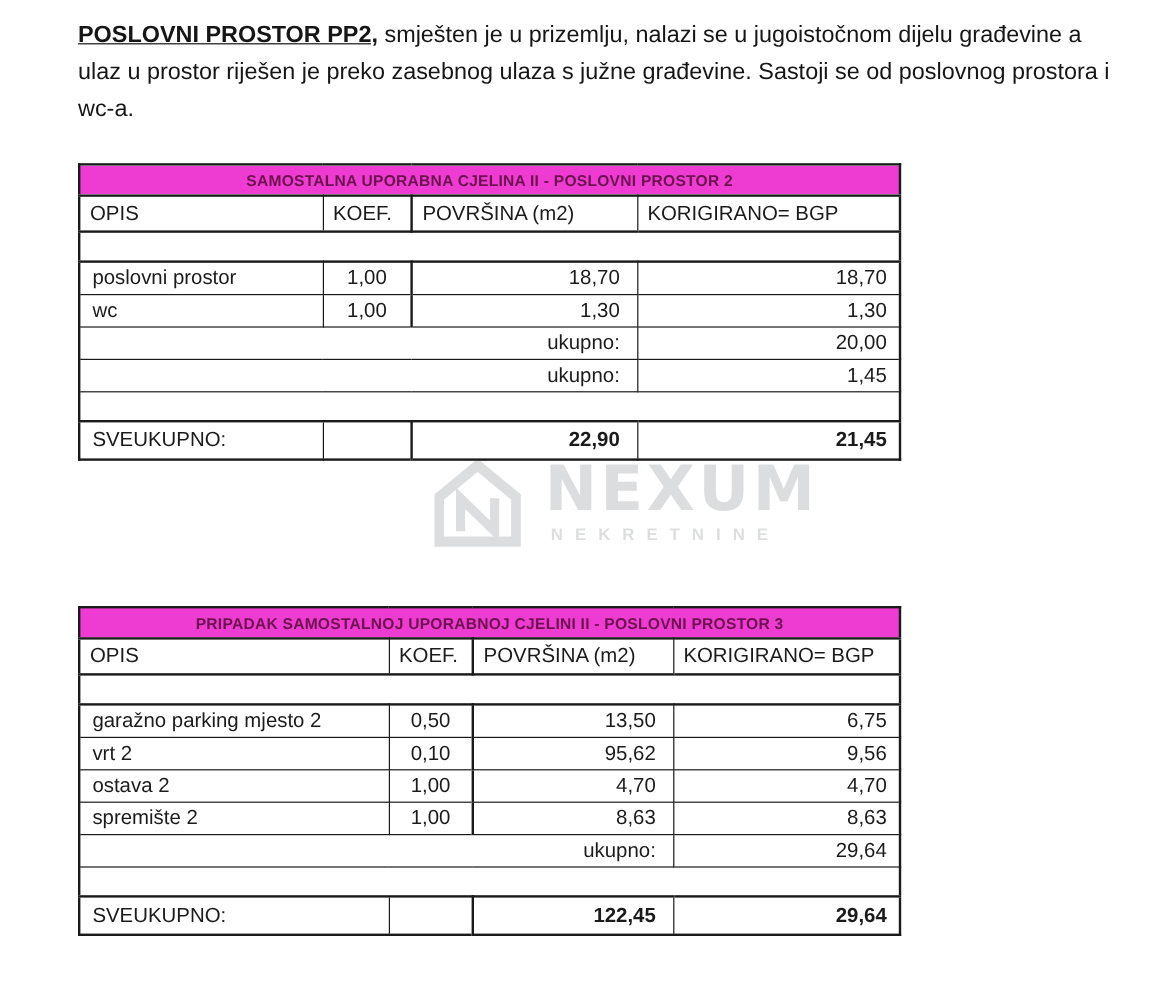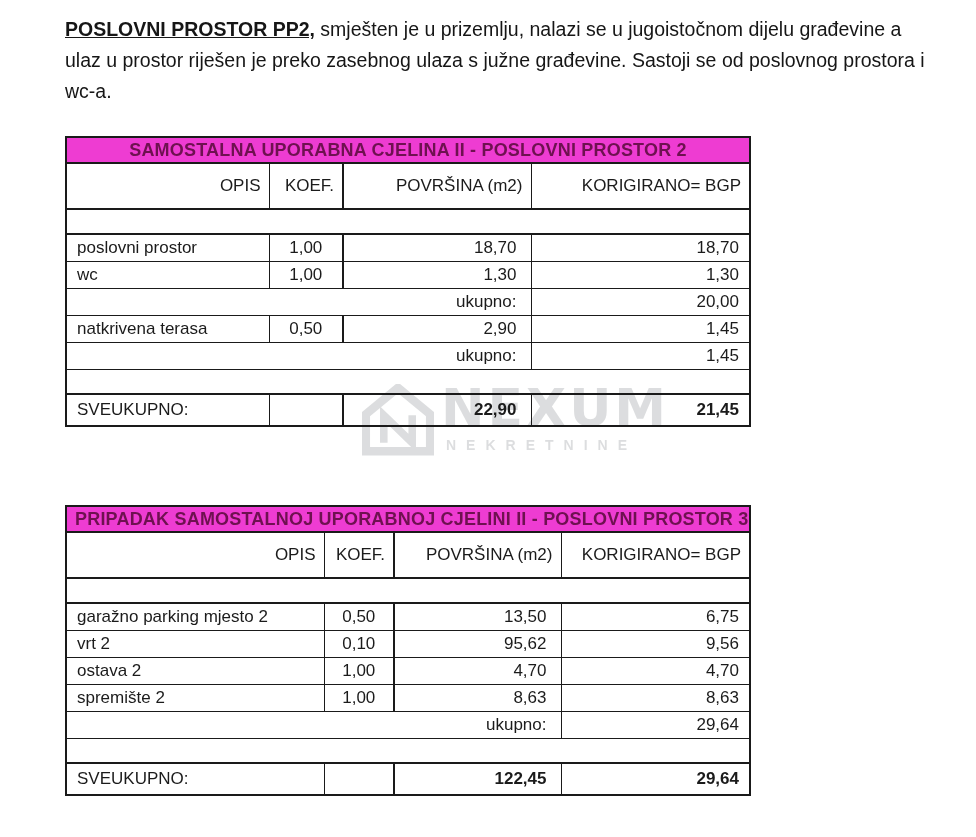--- a/index.html
+++ b/index.html
@@ -12,30 +12,30 @@
   *{margin:0;padding:0;box-sizing:border-box;}
   html,body{background:#ffffff;}
   body{font-family:"Liberation Sans",sans-serif;color:var(--ink);}
   .page{position:relative;width:976px;height:837px;background:#ffffff;overflow:hidden;border-radius:31px;}
 
   
   .intro{position:absolute;left:65px;top:14px;width:875px;font-size:19.5px;line-height:31px;color:#161616;}
   .intro .lead{font-weight:bold;text-decoration:underline;}
 
   
-  .watermark{position:absolute;left:362px;top:384px;display:flex;align-items:flex-start;gap:7px;opacity:0.3;z-index:0;color:var(--wm);}
+  .watermark{position:absolute;left:362px;top:384px;display:flex;align-items:flex-start;gap:20px;opacity:0.3;z-index:0;color:var(--wm);}
   .wm-text{display:flex;flex-direction:column;}
   .wm-brand{font-size:52px;font-weight:bold;letter-spacing:3px;line-height:0.95;font-family:"DejaVu Sans",sans-serif;}
   .wm-sub{font-size:14px;letter-spacing:10px;margin-top:4px;padding-left:5px;font-weight:bold;}
 
   
   table.t{position:absolute;left:65px;width:686px;border-collapse:collapse;border:2px solid var(--line);font-size:17px;background:transparent;z-index:1;table-layout:fixed;}
   .t td,.t th{border:1px solid var(--line);height:27px;vertical-align:middle;font-weight:normal;padding:0 8px;background:transparent;overflow:hidden;white-space:nowrap;}
-  .t tr.title td{background:var(--header-bg);color:var(--header-ink);font-weight:bold;text-align:center;height:26px;font-size:18px;border-bottom:2px solid var(--line);letter-spacing:0.2px;}
-  .t tr.head th{text-align:right;height:46px;border-bottom:2px solid var(--line);}
+  .t tr.title td{background:var(--header-bg);color:var(--header-ink);font-weight:bold;text-align:center;height:26px;font-size:13px;border-bottom:2px solid var(--line);letter-spacing:0.2px;}
+  .t tr.head th{text-align:left;height:30px;border-bottom:2px solid var(--line);}
   .t th.koef,.t td.koef{border-right:2px solid var(--line);}
   .t tr.spacer td{height:25px;border-bottom:2px solid var(--line);}
   .t tr.spacer2 td{height:25px;}
   .t td.opis{text-align:left;padding-left:10px;}
   .t td.koef{text-align:center;}
   .t td.pov{text-align:right;padding-right:14px;}
   .t td.kor{text-align:right;padding-right:10px;}
   .t td.ulabel{text-align:right;padding-right:14px;padding-left:28px;}
   .t tr.section td{font-weight:bold;text-align:center;}
   .t tr.total td{height:32px;border-top:2px solid var(--line);}
@@ -89,26 +89,20 @@
       </tr>
       <tr class="data">
         <td class="opis">wc</td>
         <td class="koef">1,00</td>
         <td class="pov">1,30</td>
         <td class="kor">1,30</td>
       </tr>
       <tr class="ukupno">
         <td colspan="3" class="ulabel">ukupno:</td>
         <td class="kor">20,00</td>
-      </tr>
-      <tr class="data">
-        <td class="opis">natkrivena terasa</td>
-        <td class="koef">0,50</td>
-        <td class="pov">2,90</td>
-        <td class="kor">1,45</td>
       </tr>
       <tr class="ukupno">
         <td colspan="3" class="ulabel">ukupno:</td>
         <td class="kor">1,45</td>
       </tr>
       <tr class="spacer2">
           <td colspan="4"></td>
         </tr>
       <tr class="total">
         <td class="opis">SVEUKUPNO:</td>

